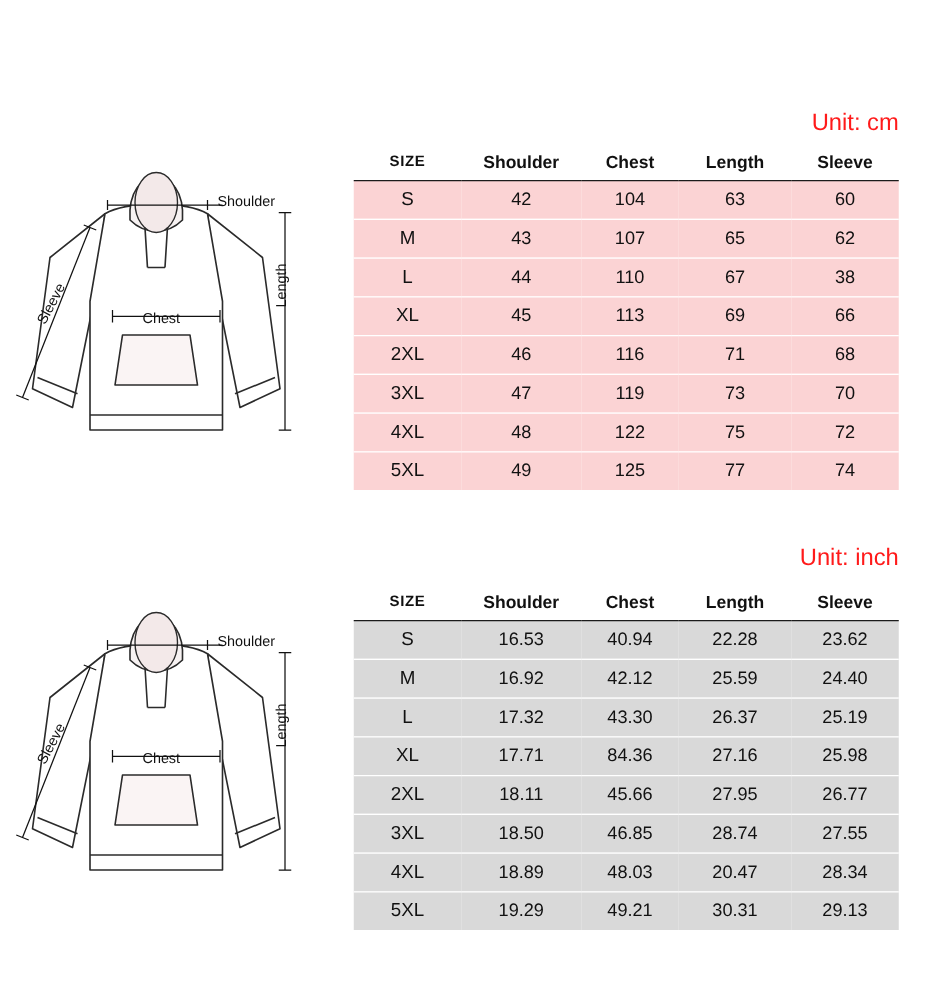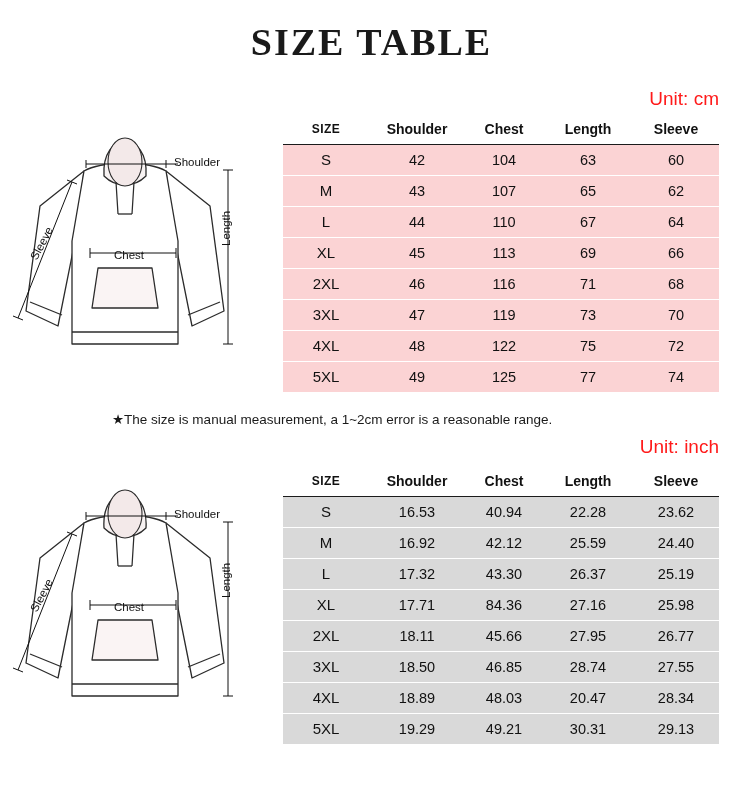--- a/index.html
+++ b/index.html
@@ -115,21 +115,20 @@
     left: 22px; top: 160px;
     transform: rotate(-62deg);
     transform-origin: left top;
   }
 </style>
 </head>
 <body>
 
 <div class="page">
 
-  <h1 class="title">SIZE TABLE</h1>
 
   <div class="unit unit-cm">Unit: cm</div>
   <div class="unit unit-inch">Unit: inch</div>
 
   <div class="diagram top">
     <svg width="262" height="300" viewBox="0 0 262 300">
       <g fill="#ffffff" stroke="#2b2b2b" stroke-width="1.3" stroke-linejoin="round">
 
         <path d="M78 75 L34 110 L20 215 L52 230 L70 140 Z"></path>
 
@@ -204,21 +203,21 @@
         <td>43</td>
         <td>107</td>
         <td>65</td>
         <td>62</td>
       </tr>
       <tr>
         <td>L</td>
         <td>44</td>
         <td>110</td>
         <td>67</td>
-        <td>64</td>
+        <td>38</td>
       </tr>
       <tr>
         <td>XL</td>
         <td>45</td>
         <td>113</td>
         <td>69</td>
         <td>66</td>
       </tr>
       <tr>
         <td>2XL</td>
@@ -244,21 +243,20 @@
       <tr>
         <td>5XL</td>
         <td>49</td>
         <td>125</td>
         <td>77</td>
         <td>74</td>
       </tr>
     </tbody>
   </table>
 
-  <div class="note">★The size is manual measurement, a 1~2cm error is a reasonable range.</div>
 
   <div class="diagram bottom">
     <svg width="262" height="300" viewBox="0 0 262 300">
       <g fill="#ffffff" stroke="#2b2b2b" stroke-width="1.3" stroke-linejoin="round">
         <path d="M78 75 L34 110 L20 215 L52 230 L70 140 Z"></path>
         <path d="M160 75 L204 110 L218 215 L186 230 L168 140 Z"></path>
         <path d="M78 75 C 95 65, 143 65, 160 75 L172 145 L172 248 L66 248 L66 145 Z"></path>
         <path d="M98 80 C 95 34, 143 34, 140 80 C 128 92, 110 92, 98 80 Z" fill="#f7f2f2"></path>
         <ellipse cx="119" cy="66" rx="17" ry="24" fill="#f3e9e9" stroke="#2b2b2b" stroke-width="1.1"></ellipse>
         <path d="M110 86 L112 118" fill="none"></path>

